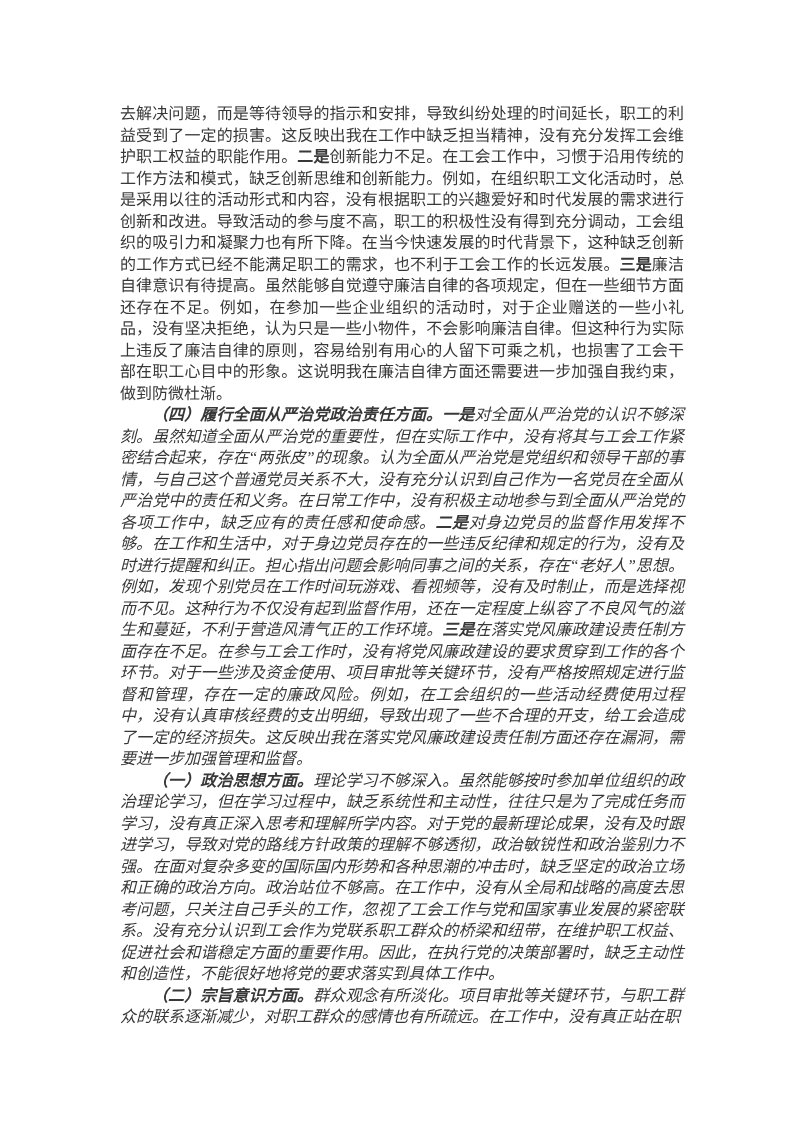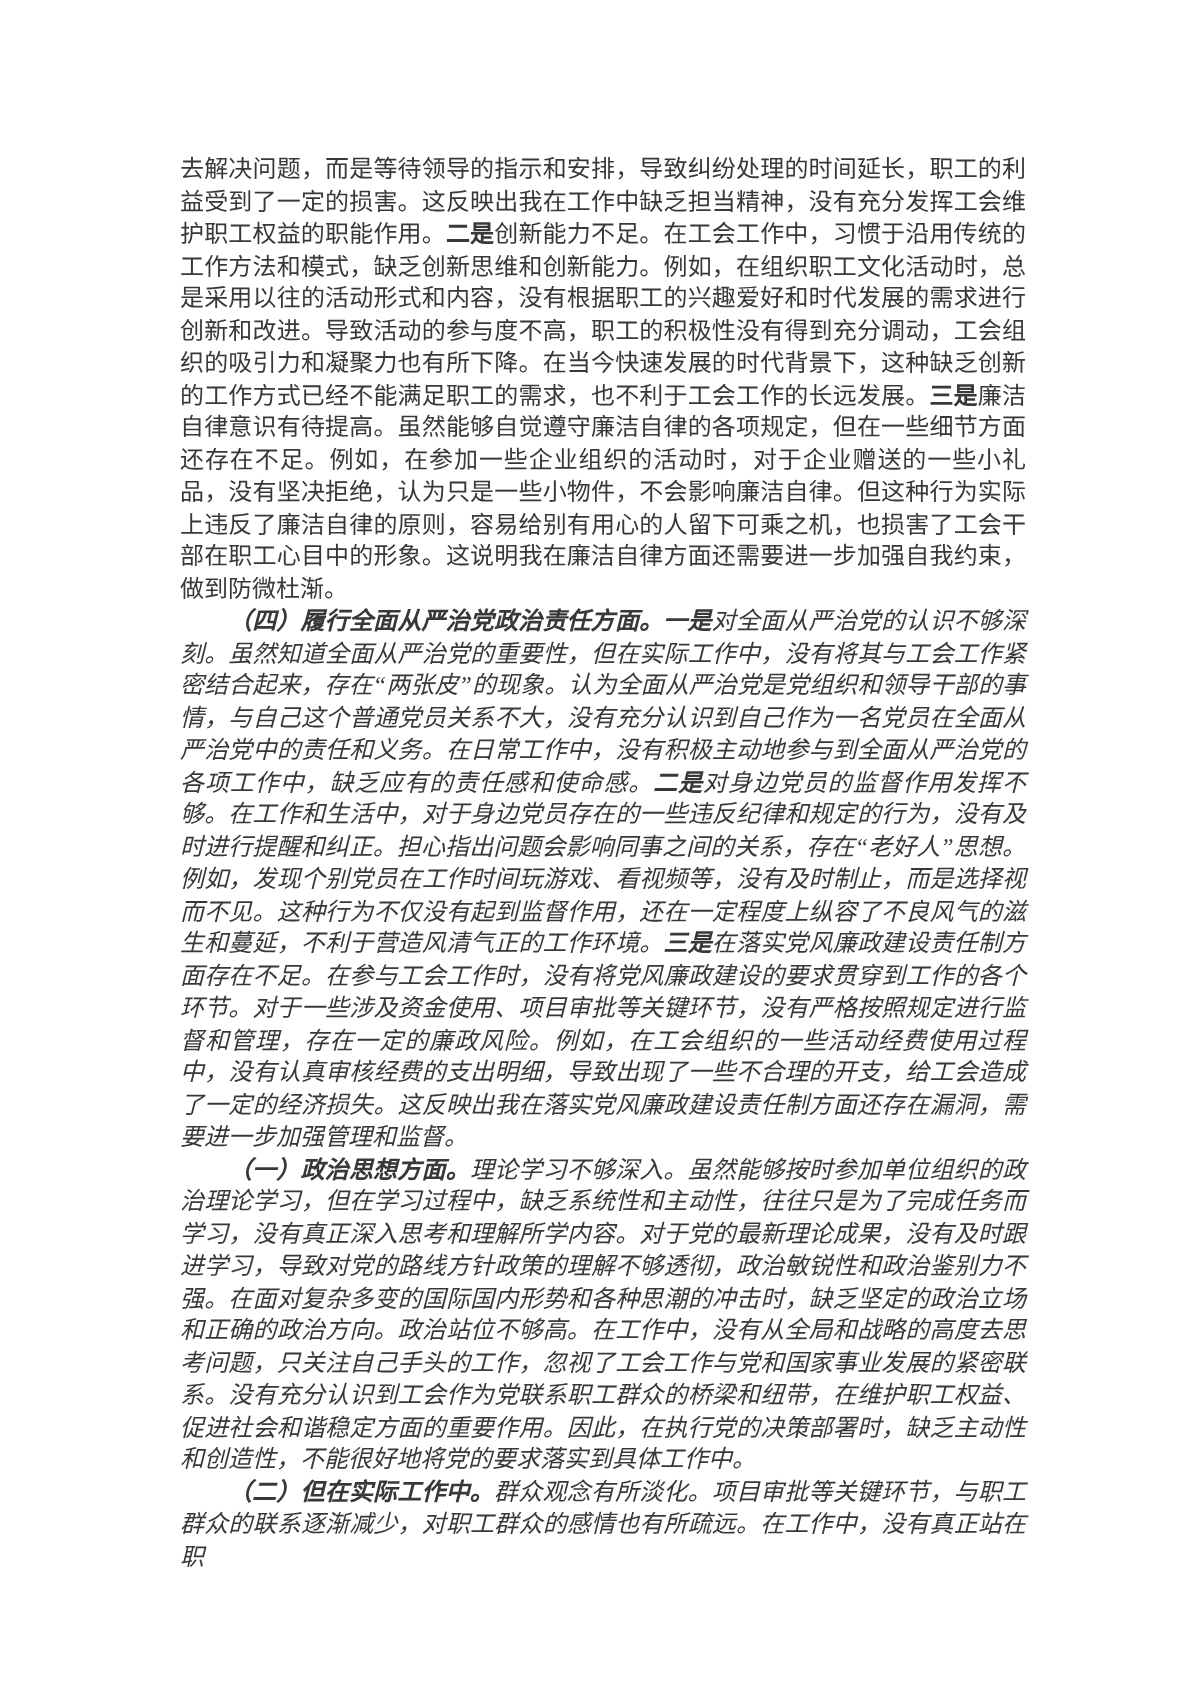--- a/index.html
+++ b/index.html
@@ -40,15 +40,15 @@
   }
 </style>
 </head>
 <body>
 
 <div class="page">
   <div class="content" id="doc-body" style="color: rgb(56, 56, 56);">
       <p><span>去解决问题，而是等待领导的指示和安排，导致纠纷处理的时间延长，职工的利益受到了一定的损害。这反映出我在工作中缺乏担当精神，没有充分发挥工会维护职工权益的职能作用。</span><span class="bold">二是</span><span>创新能力不足。在工会工作中，习惯于沿用传统的工作方法和模式，缺乏创新思维和创新能力。例如，在组织职工文化活动时，总是采用以往的活动形式和内容，没有根据职工的兴趣爱好和时代发展的需求进行创新和改进。导致活动的参与度不高，职工的积极性没有得到充分调动，工会组织的吸引力和凝聚力也有所下降。在当今快速发展的时代背景下，这种缺乏创新的工作方式已经不能满足职工的需求，也不利于工会工作的长远发展。</span><span class="bold">三是</span><span>廉洁自律意识有待提高。虽然能够自觉遵守廉洁自律的各项规定，但在一些细节方面还存在不足。例如，在参加一些企业组织的活动时，对于企业赠送的一些小礼品，没有坚决拒绝，认为只是一些小物件，不会影响廉洁自律。但这种行为实际上违反了廉洁自律的原则，容易给别有用心的人留下可乘之机，也损害了工会干部在职工心目中的形象。这说明我在廉洁自律方面还需要进一步加强自我约束，做到防微杜渐。</span></p>
       <p class="indent"><span class="bold">（四）履行全面从严治党政治责任方面。一是</span><span>对全面从严治党的认识不够深刻。虽然知道全面从严治党的重要性，但在实际工作中，没有将其与工会工作紧密结合起来，存在“两张皮”的现象。认为全面从严治党是党组织和领导干部的事情，与自己这个普通党员关系不大，没有充分认识到自己作为一名党员在全面从严治党中的责任和义务。在日常工作中，没有积极主动地参与到全面从严治党的各项工作中，缺乏应有的责任感和使命感。</span><span class="bold">二是</span><span>对身边党员的监督作用发挥不够。在工作和生活中，对于身边党员存在的一些违反纪律和规定的行为，没有及时进行提醒和纠正。担心指出问题会影响同事之间的关系，存在“老好人”思想。例如，发现个别党员在工作时间玩游戏、看视频等，没有及时制止，而是选择视而不见。这种行为不仅没有起到监督作用，还在一定程度上纵容了不良风气的滋生和蔓延，不利于营造风清气正的工作环境。</span><span class="bold">三是</span><span>在落实党风廉政建设责任制方面存在不足。在参与工会工作时，没有将党风廉政建设的要求贯穿到工作的各个环节。对于一些涉及资金使用、项目审批等关键环节，没有严格按照规定进行监督和管理，存在一定的廉政风险。例如，在工会组织的一些活动经费使用过程中，没有认真审核经费的支出明细，导致出现了一些不合理的开支，给工会造成了一定的经济损失。这反映出我在落实党风廉政建设责任制方面还存在漏洞，需要进一步加强管理和监督。</span></p>
       <p class="indent"><span class="bold">（一）政治思想方面。</span><span>理论学习不够深入。虽然能够按时参加单位组织的政治理论学习，但在学习过程中，缺乏系统性和主动性，往往只是为了完成任务而学习，没有真正深入思考和理解所学内容。对于党的最新理论成果，没有及时跟进学习，导致对党的路线方针政策的理解不够透彻，政治敏锐性和政治鉴别力不强。在面对复杂多变的国际国内形势和各种思潮的冲击时，缺乏坚定的政治立场和正确的政治方向。政治站位不够高。在工作中，没有从全局和战略的高度去思考问题，只关注自己手头的工作，忽视了工会工作与党和国家事业发展的紧密联系。没有充分认识到工会作为党联系职工群众的桥梁和纽带，在维护职工权益、促进社会和谐稳定方面的重要作用。因此，在执行党的决策部署时，缺乏主动性和创造性，不能很好地将党的要求落实到具体工作中。</span></p>
-      <p class="indent"><span class="bold">（二）但在实际工作中。</span><span>群众观念有所淡化。项目审批等关键环节，与职工群众的联系逐渐减少，对职工群众的感情也有所疏远。在工作中，没有真正站在职</span></p>
+      <p class="indent"><span class="bold">（二）宗旨意识方面。</span><span>群众观念有所淡化。项目审批等关键环节，与职工群众的联系逐渐减少，对职工群众的感情也有所疏远。在工作中，没有真正站在职</span></p>
     </div>
 </div>
 
 </body></html>

